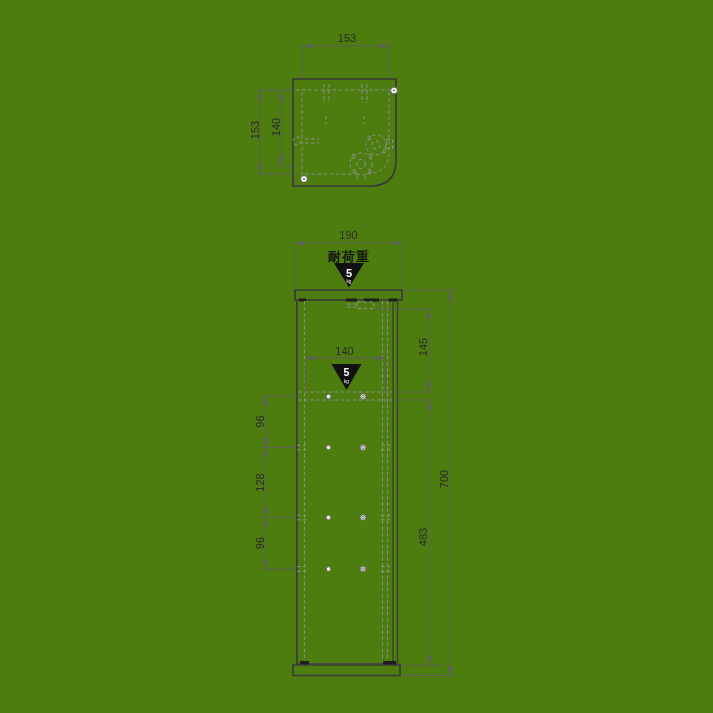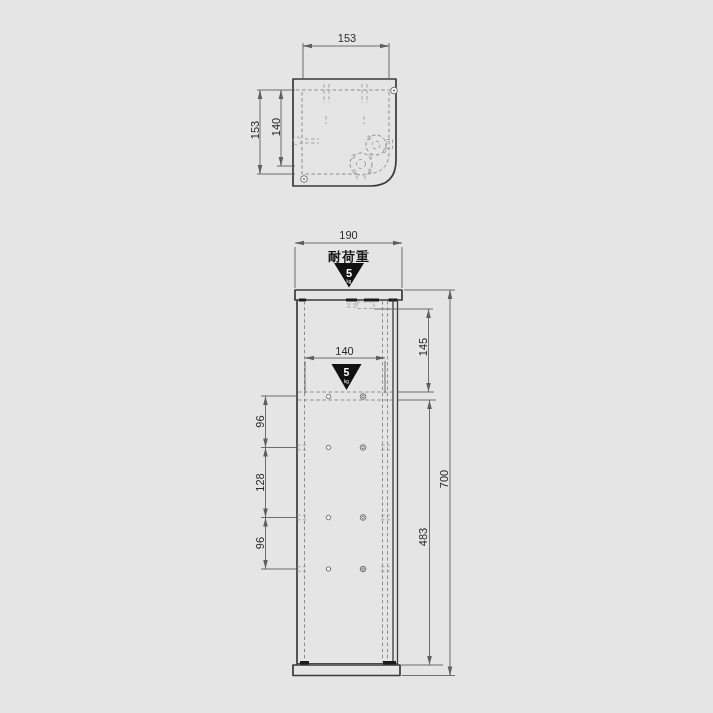--- a/index.html
+++ b/index.html
@@ -1,16 +1,16 @@
 <!DOCTYPE html>
 <html><head>
 <meta charset="utf-8">
 <style>
   html,body{margin:0;padding:0;background:#ffffff;}
-  .canvas{width:713px;height:713px;background:#e5e5e5;position:relative;overflow:hidden;
+  .canvas{width:713px;height:713px;background:#4d7c0f;position:relative;overflow:hidden;
           font-family:"Liberation Sans",sans-serif;}
   svg{display:block;}
   .ol   {stroke:#3a3a3a;stroke-width:1.7;fill:none;stroke-linejoin:round;}
   .ol2  {stroke:#3a3a3a;stroke-width:1.3;fill:none;}
   .olthin{stroke:#4a4a4a;stroke-width:1.1;fill:none;}
   .hid  {stroke:#8d8d8d;stroke-width:1;fill:none;stroke-dasharray:3.5 2.6;}
   .hid2 {stroke:#9a9a9a;stroke-width:0.9;fill:none;stroke-dasharray:3.5 2.6;}
   .dim  {stroke:#5f5f5f;stroke-width:0.9;fill:none;}
   .hw   {fill:#1c1c1c;stroke:none;}
   .hole {stroke:#6f6f6f;stroke-width:1;fill:#ffffff;}

